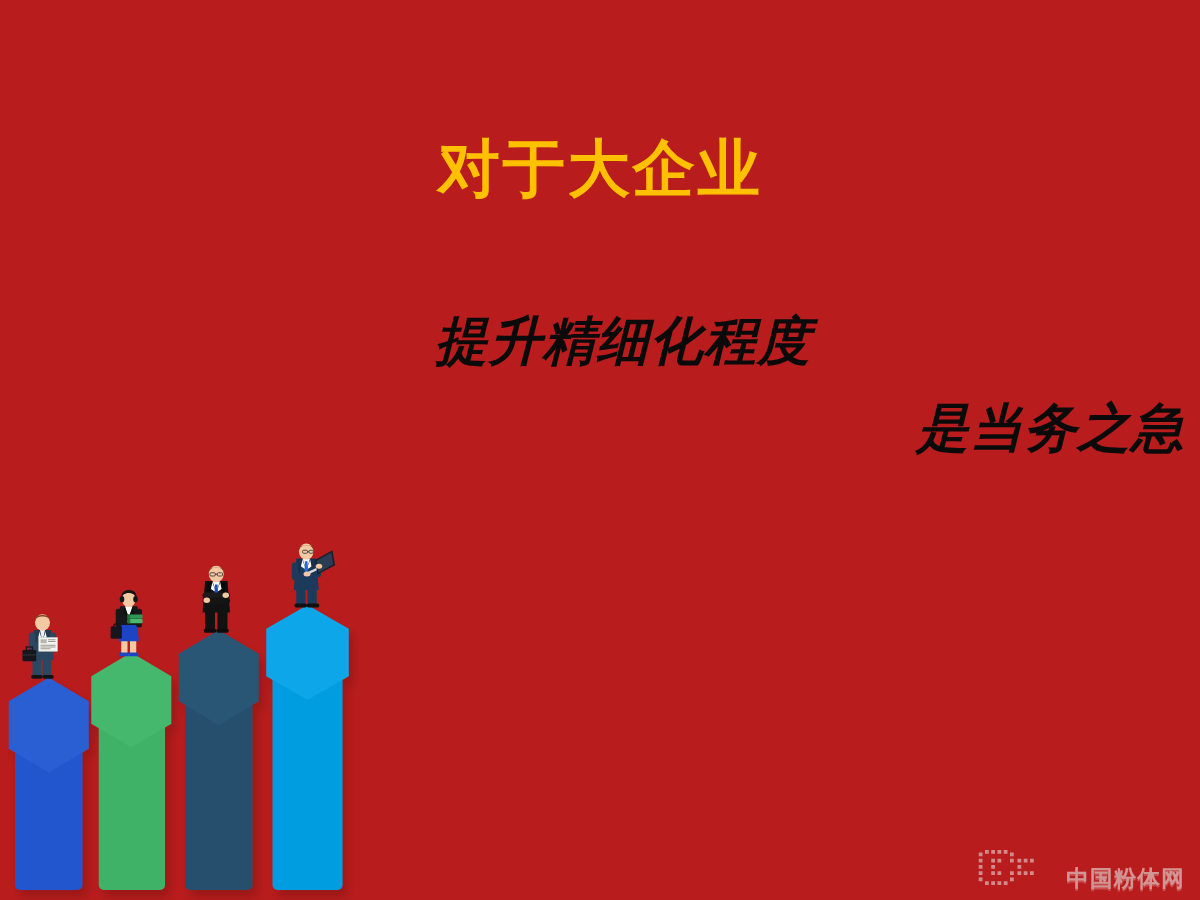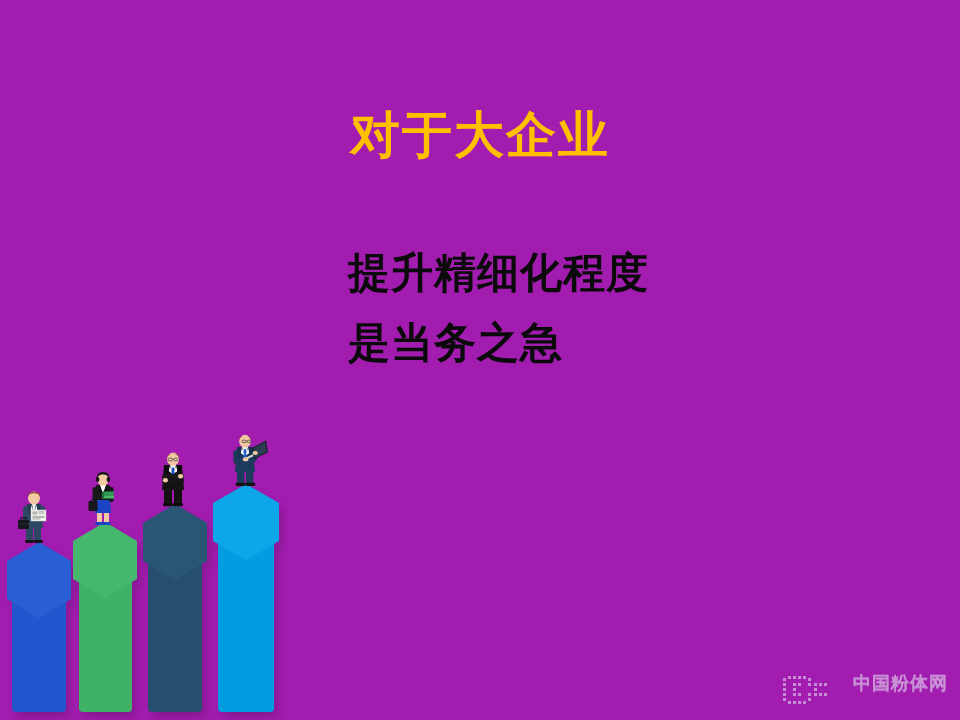--- a/index.html
+++ b/index.html
@@ -8,21 +8,21 @@
     background: #ffffff;
   }
   body {
     font-family: "Liberation Sans", "DejaVu Sans", sans-serif;
   }
   #slide {
     position: relative;
     width: 960px;
     height: 720px;
     overflow: hidden;
-    background: #a21caf;
+    background: #b91c1c;
   }
   
   #slide-title {
     position: absolute;
     left: 0;
     top: 108px;
     width: 960px;
     text-align: center;
     font-size: 50px;
     font-weight: bold;
@@ -31,50 +31,51 @@
     line-height: 1.1;
     white-space: nowrap;
     user-select: none;
   }
   
   #body-lines {
     position: absolute;
     left: 348px;
     top: 252px;
     width: 600px;
+    font-style: italic;
   }
   .body-line {
     font-size: 42px;
     font-weight: bold;
     color: #0a0a0a;
     line-height: 1.0;
     margin-bottom: 28px;
     white-space: nowrap;
     letter-spacing: 1px;
   }
-  .body-line:last-child { margin-bottom: 4px; }
+  .body-line:last-child { margin-bottom: 4px; text-align: right; }
 
   
   #illustration {
     position: absolute;
     left: 0px;
     top: 430px;
     width: 300px;
     height: 290px;
   }
   #illustration svg { display: block; }
 
   
   #watermark {
     position: absolute;
     right: 12px;
     bottom: 8px;
     height: 38px;
     display: flex;
-    align-items: flex-start;
+    align-items: flex-end;
     gap: 20px;
     opacity: 0.55;
     user-select: none;
   }
   #watermark .wm-text {
     font-size: 18px;
     font-weight: bold;
     color: #e9f6f7;
     letter-spacing: 1px;
     line-height: 1;

